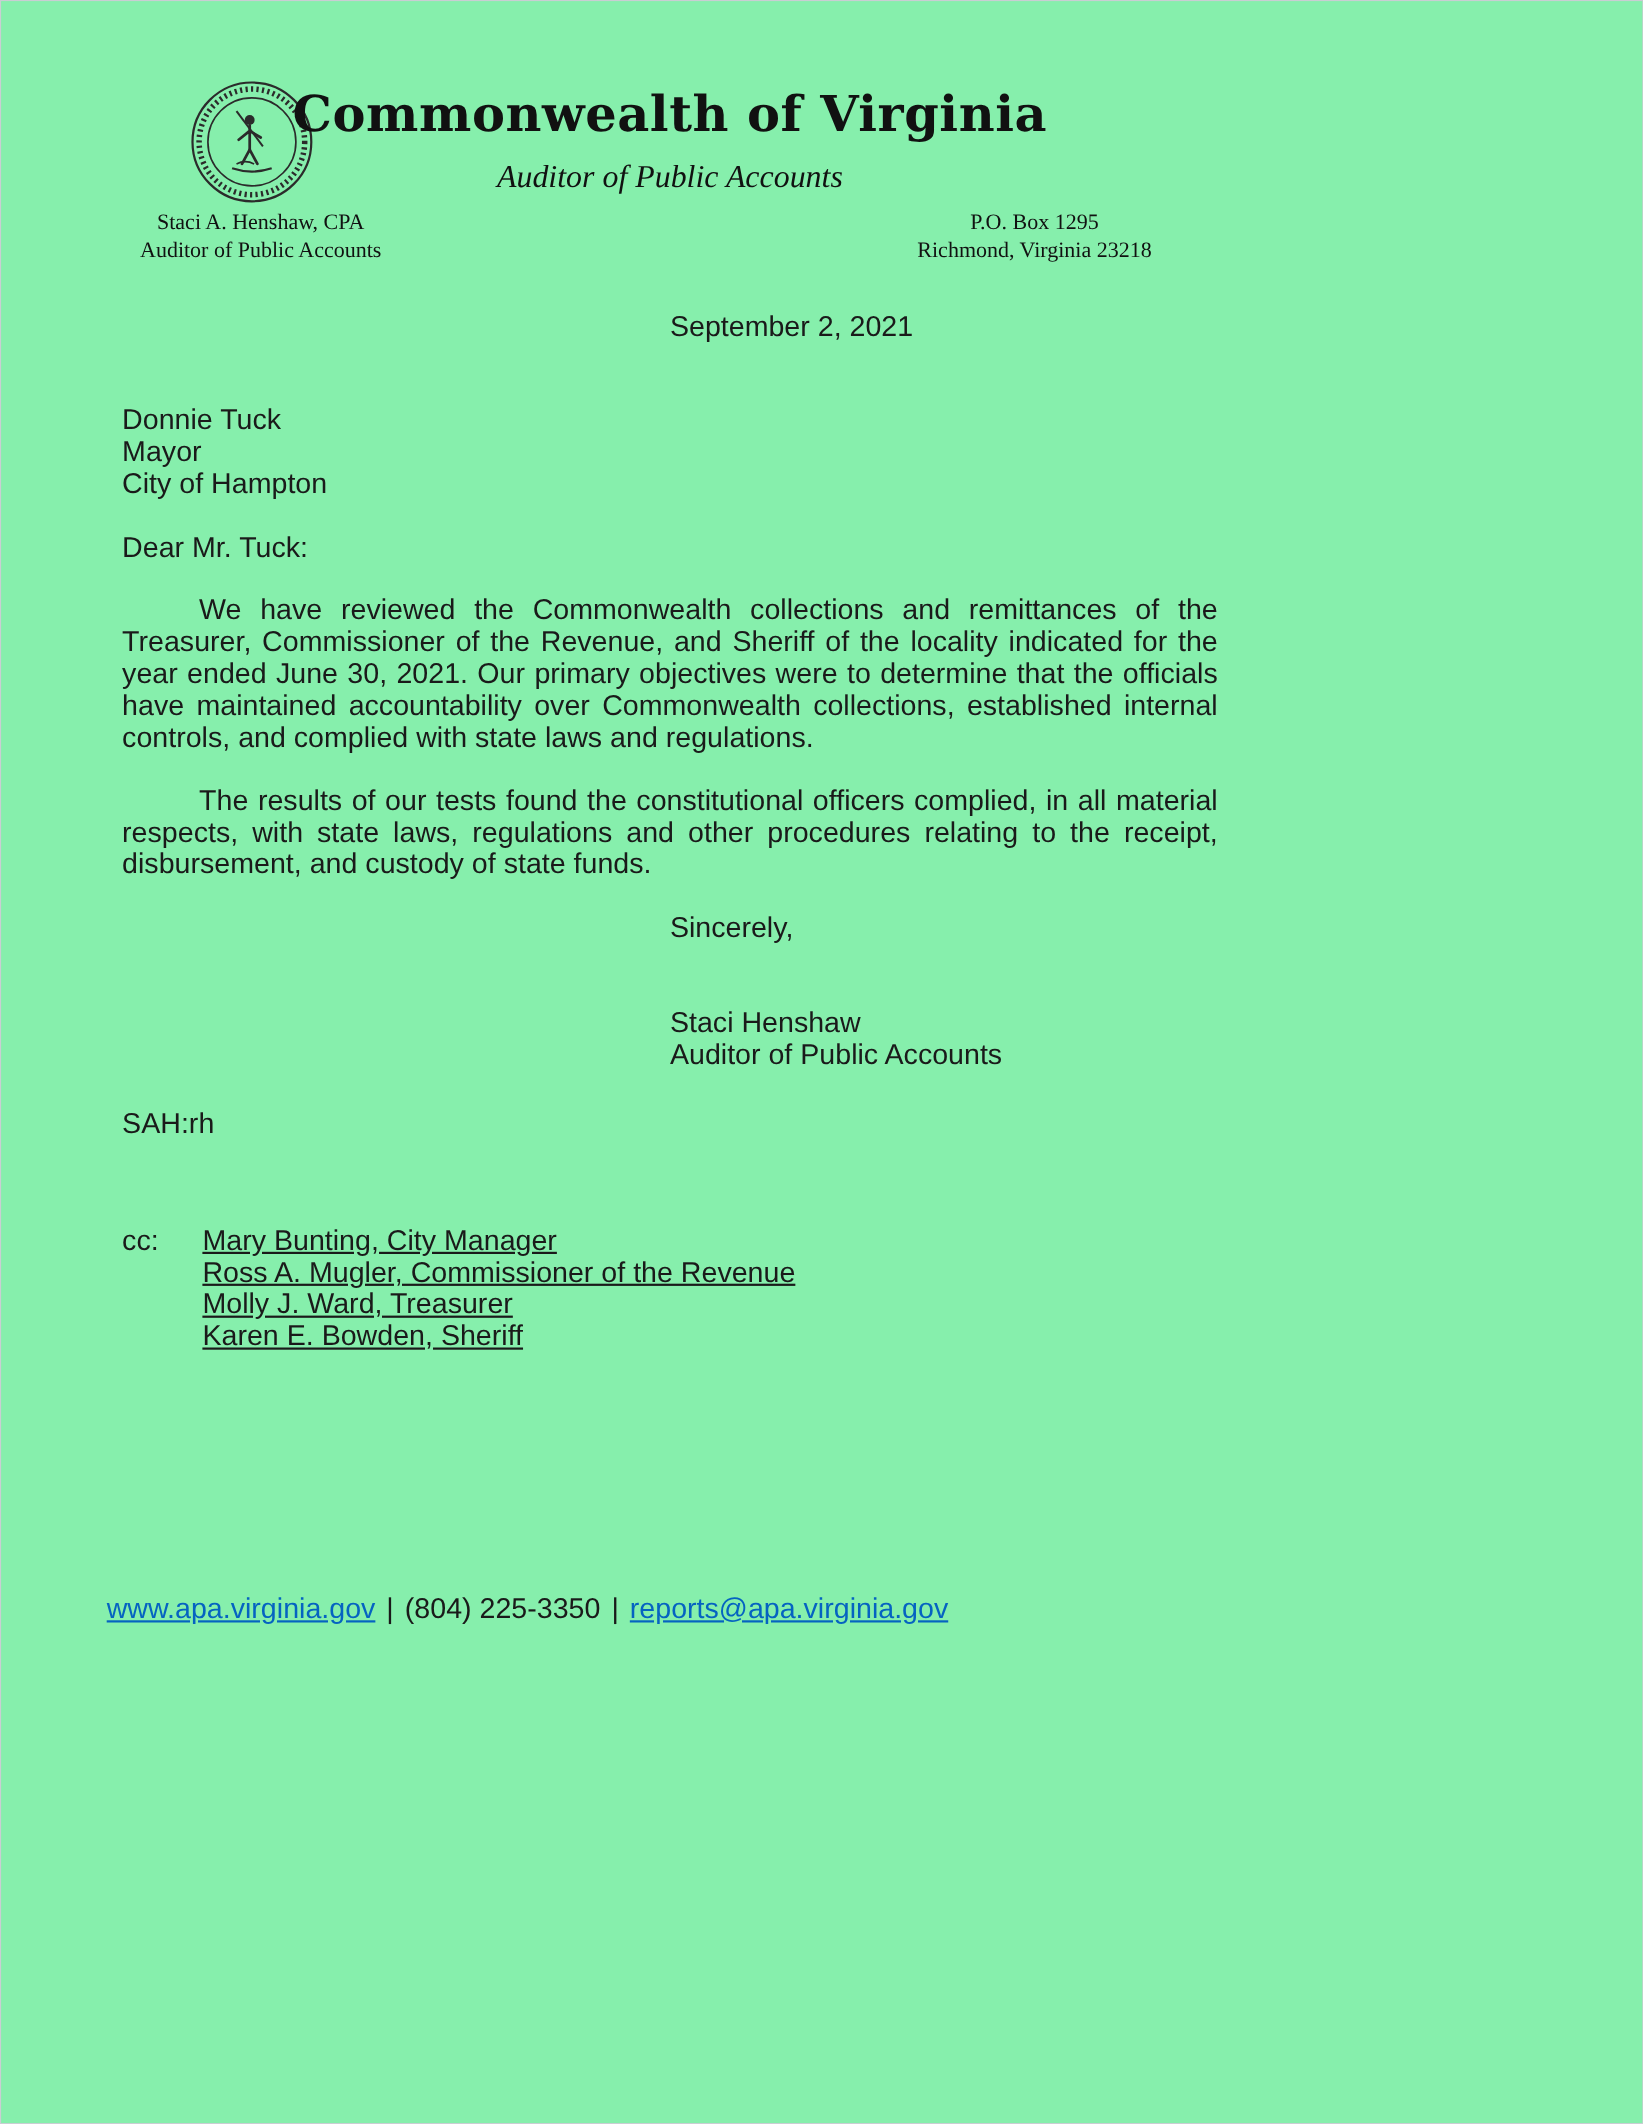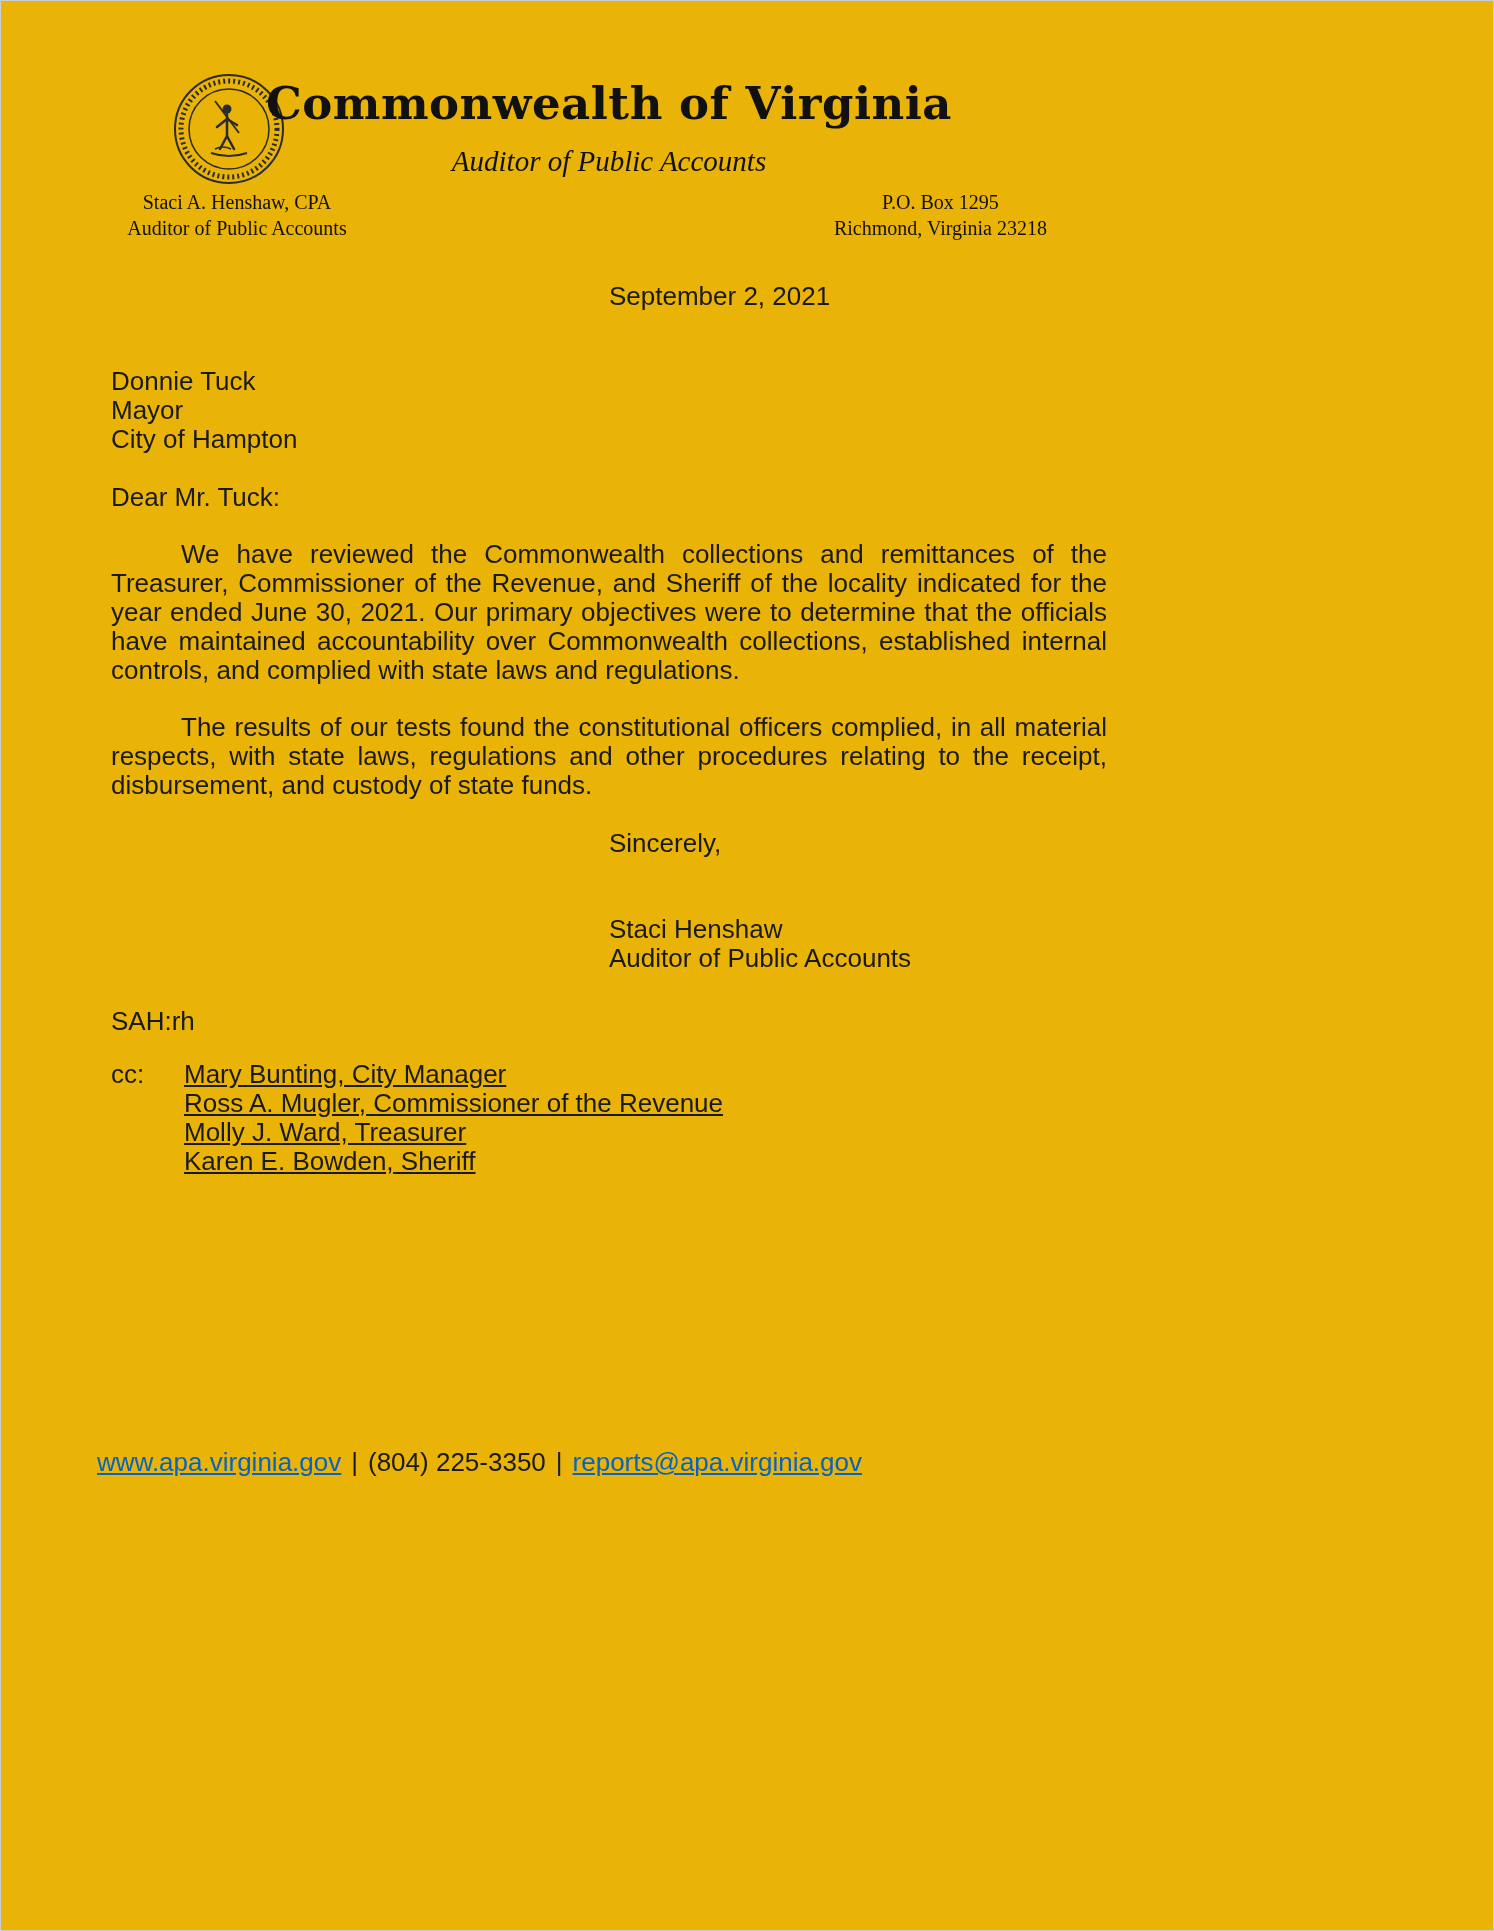--- a/index.html
+++ b/index.html
@@ -3,21 +3,21 @@
 <meta charset="utf-8">
 <style>
   * { margin: 0; padding: 0; box-sizing: border-box; }
   html, body { background: #ffffff; }
   body { font-family: "Liberation Sans", sans-serif; color: #1a1a1a; }
 
   .page {
     position: relative;
     width: 1494px;
     height: 1931px;
-    background: #eab308;
+    background: #86efac;
     border: 1px solid #c9ced3;
     overflow: hidden;
   }
 
   .content {
     position: relative;
     width: 996px;
     margin-left: 110px;
   }
 
@@ -95,21 +95,21 @@
     margin-top: 29px;
     margin-left: 498px;
   }
   .signature-block {
     margin-top: 57px;
     margin-left: 498px;
   }
   .reference-line { margin-top: 34px; }
 
   .cc-block {
-    margin-top: 24px;
+    margin-top: 77px;
     display: flex;
   }
   .cc-label { width: 73px; }
   .cc-list div { line-height: 29px; text-decoration: underline; }
 
   
   .footer {
     position: absolute;
     left: 96px;
     width: 996px;

